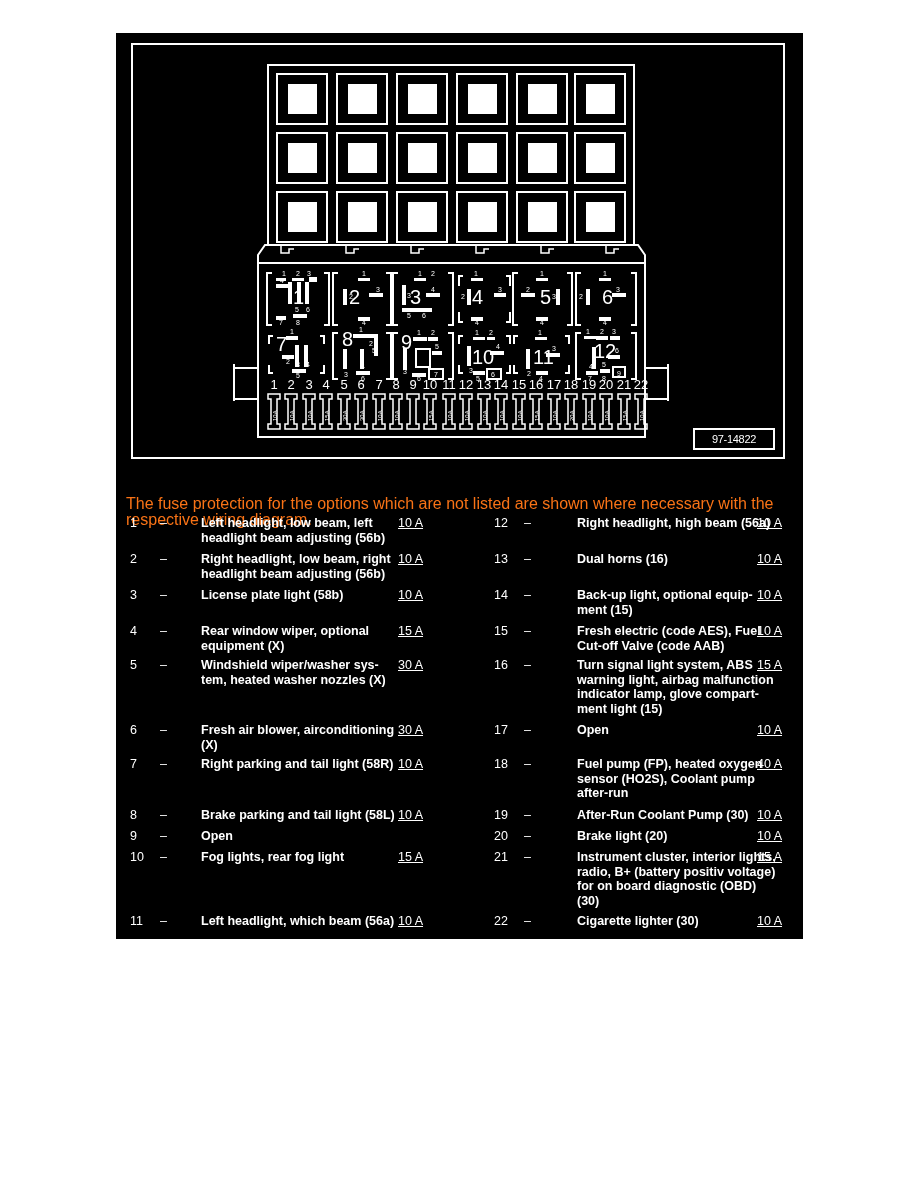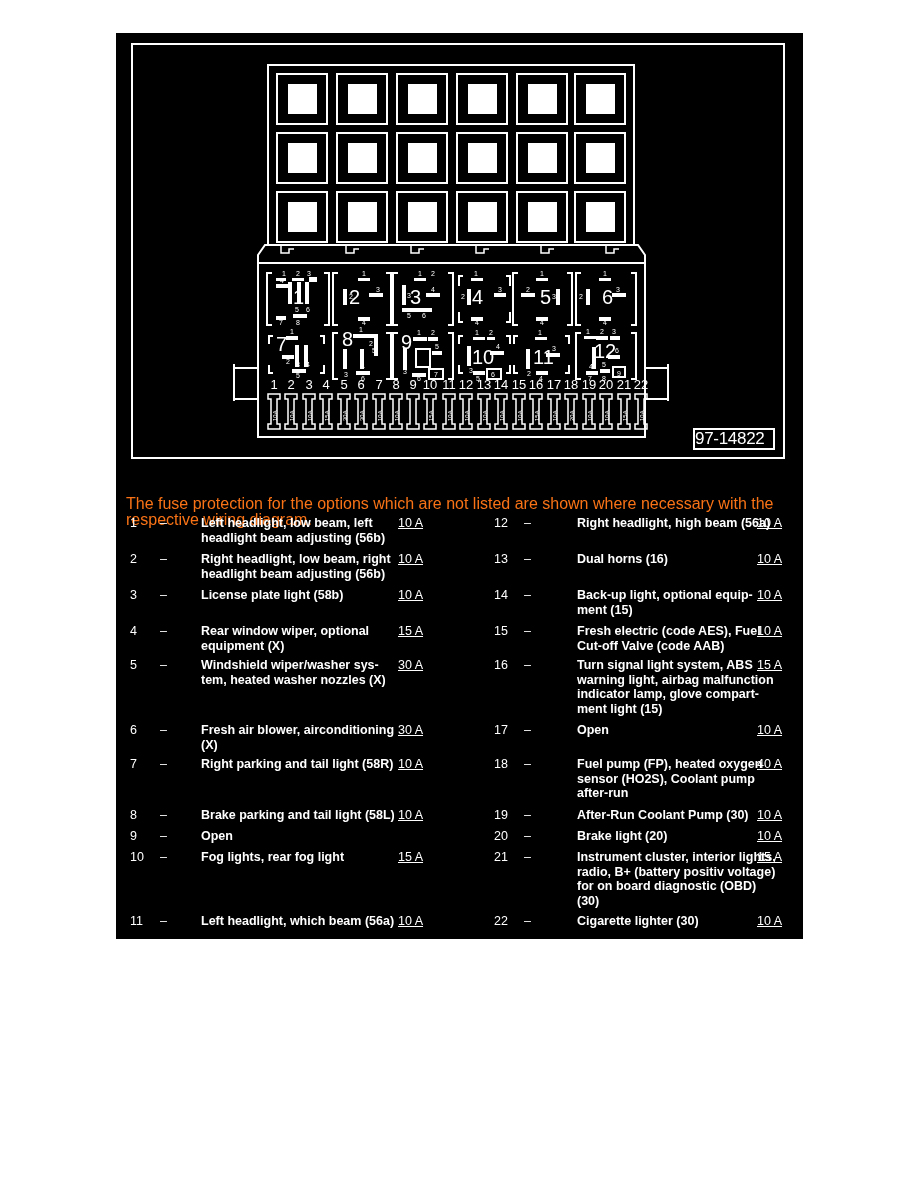--- a/index.html
+++ b/index.html
@@ -1,20 +1,20 @@
 <!DOCTYPE html>
 <html><head>
   <meta charset="utf-8">
   <style>
     html, body { margin: 0; padding: 0; background: #ffffff; }
     body { width: 918px; height: 1188px; position: relative; overflow: hidden; font-family: "Liberation Sans", sans-serif; }
     .panel { position: absolute; left: 116px; top: 33px; width: 687px; height: 906px; background: #000; color: #fff; }
     .frame { position: absolute; left: 15px; top: 10px; width: 654px; height: 416px; border: 2px solid #fff; box-sizing: border-box; }
     .diagram-svg { position: absolute; left: 0; top: 0; }
-    .ref-label { position: absolute; left: 577px; top: 395px; width: 82px; height: 22px; border: 2px solid #fff; box-sizing: border-box; font-size: 17px; line-height: 18px; color: #fff; letter-spacing: -0.3px; }
+    .ref-label { position: absolute; left: 577px; top: 395px; width: 82px; height: 22px; border: 2px solid #fff; box-sizing: border-box; font-size: 11px; line-height: 18px; text-align: center; color: #fff; letter-spacing: -0.3px; }
     .note { position: absolute; left: 10px; top: 463px; width: 672px; font-size: 16px; line-height: 16px; color: #f97316; }
     .legend { position: absolute; left: 0; top: 480px; width: 687px; }
     .entry { position: absolute; font-size: 12.5px; line-height: 14.6px; color: #fff; }
     .entry .num { position: absolute; left: 0; width: 26px; }
     .entry .dash { position: absolute; left: 30px; }
     .entry .desc { position: absolute; left: 71px; width: 200px; font-weight: bold; }
     .entry .amp { position: absolute; left: 268px; white-space: nowrap; text-decoration: underline; }
     .col-right .desc { width: 202px; margin-left: 12px; }
     .col-right .amp { left: 263px; }
   </style>

